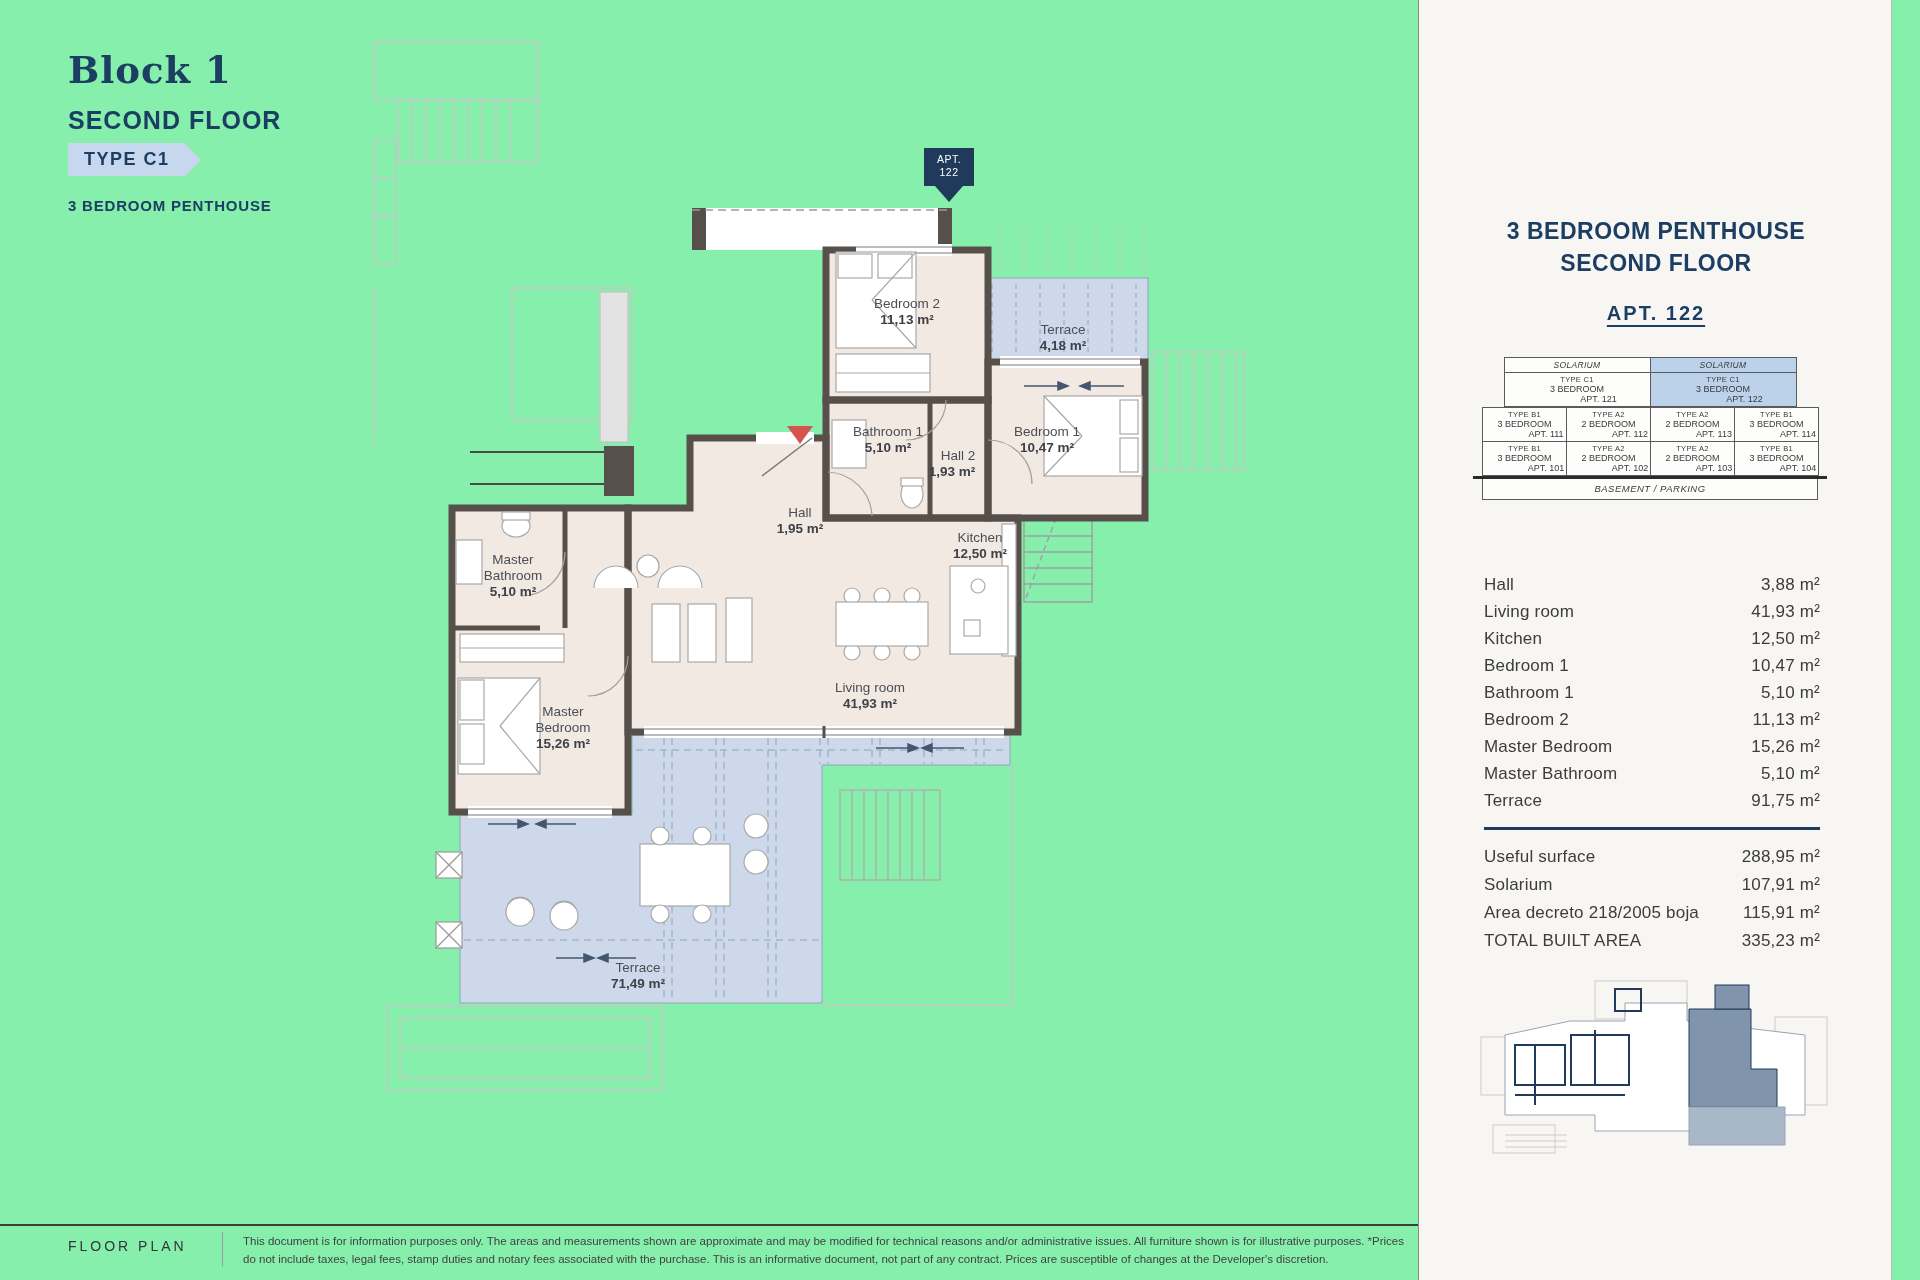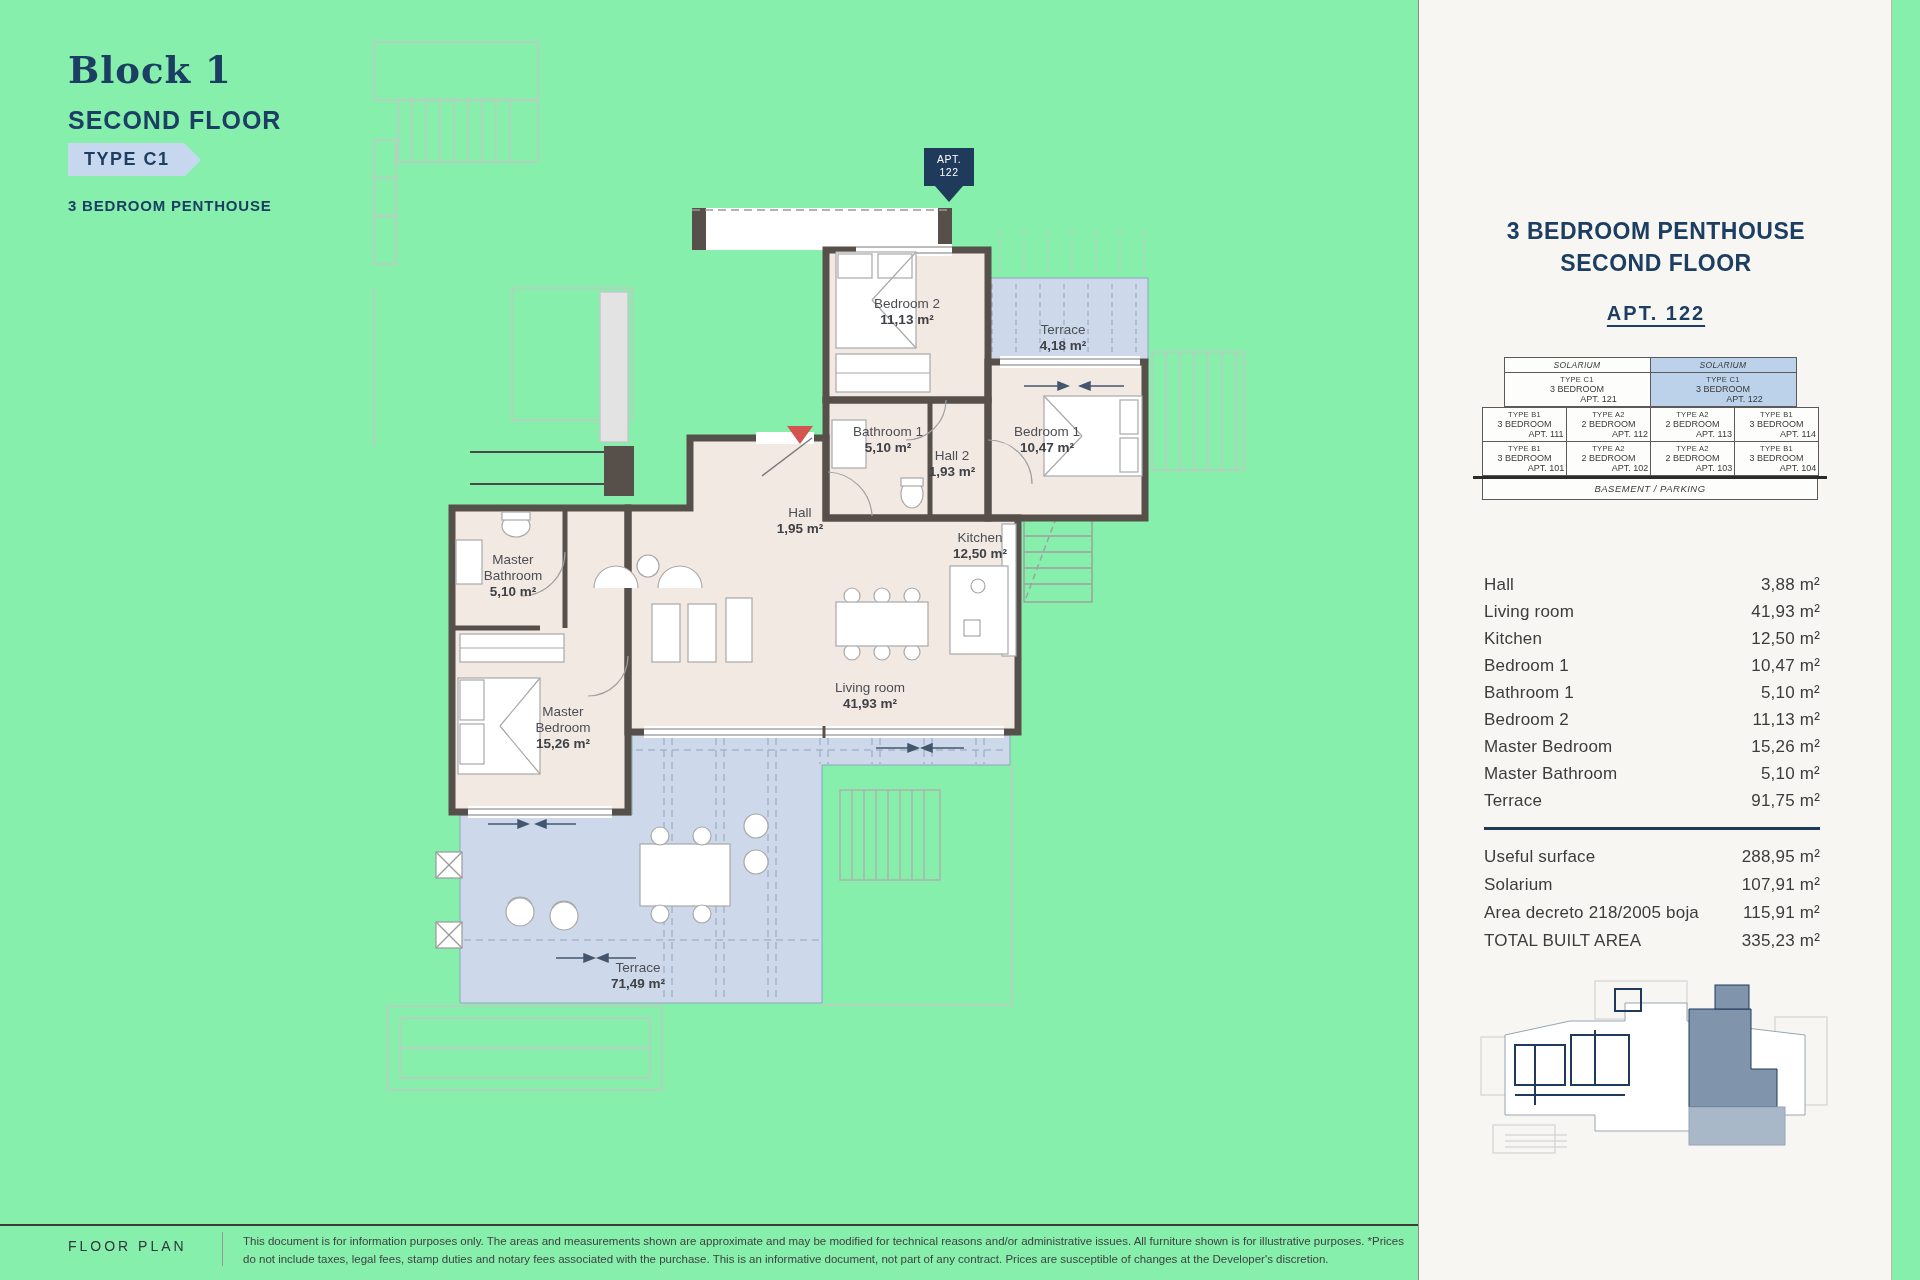--- a/index.html
+++ b/index.html
@@ -347,21 +347,21 @@
     <div class="area">4,18 m²</div>
   </div>
   <div class="plan-label" style="left:1047px;top:424px;">
     <div>Bedroom 1</div>
     <div class="area">10,47 m²</div>
   </div>
   <div class="plan-label" style="left:888px;top:424px;">
     <div>Bathroom 1</div>
     <div class="area">5,10 m²</div>
   </div>
-  <div class="plan-label" style="left:952px;top:448px;">
+  <div class="plan-label" style="left:952px;top:448px;text-align:right;">
     <div>Hall 2</div>
     <div class="area">1,93 m²</div>
   </div>
   <div class="plan-label" style="left:800px;top:505px;">
     <div>Hall</div>
     <div class="area">1,95 m²</div>
   </div>
   <div class="plan-label" style="left:980px;top:530px;">
     <div>Kitchen</div>
     <div class="area">12,50 m²</div>

